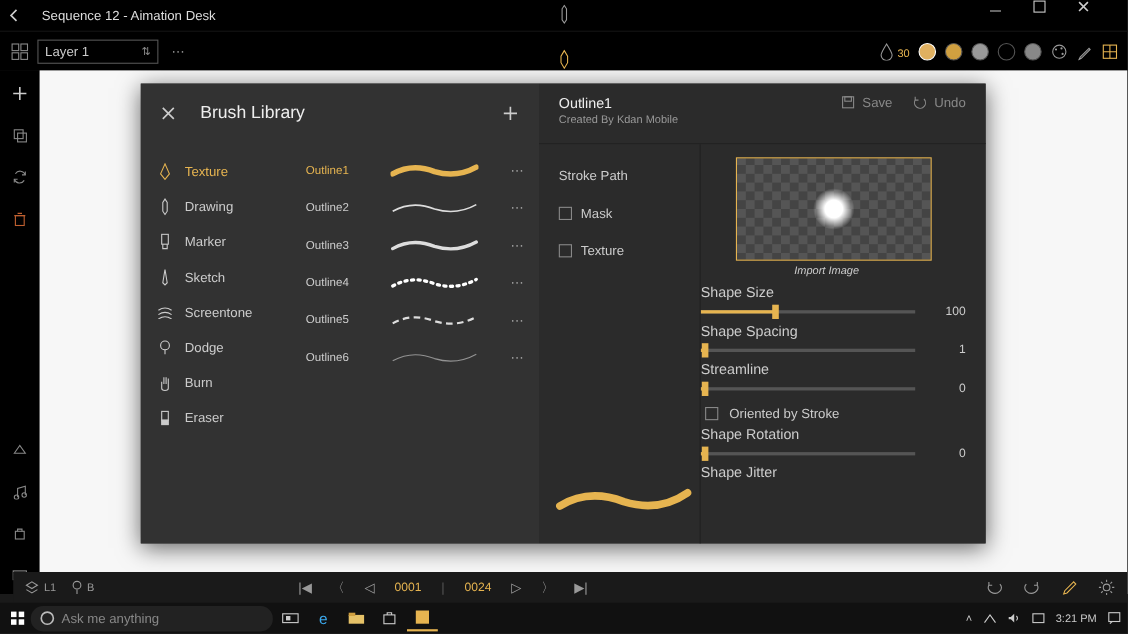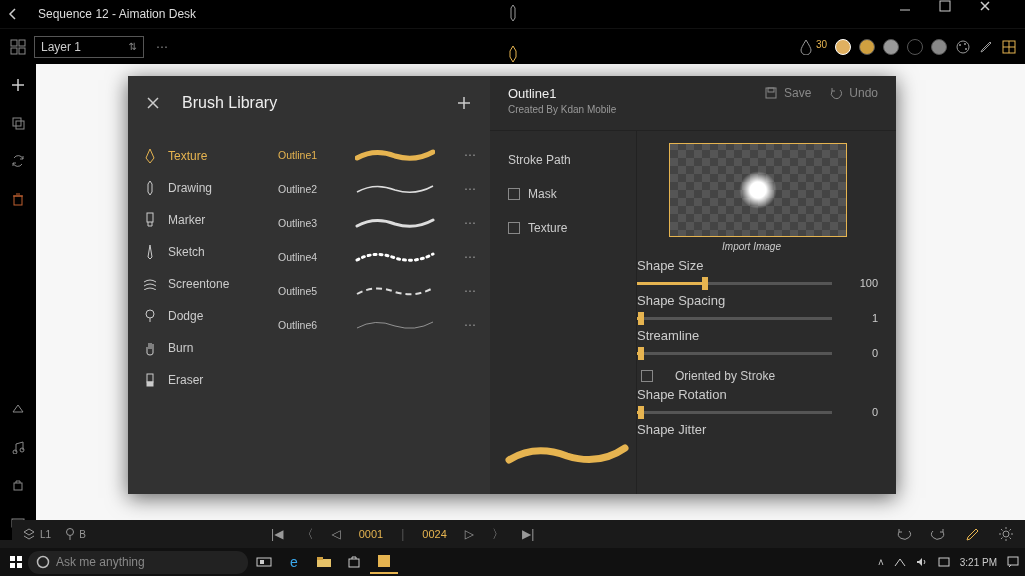--- a/index.html
+++ b/index.html
@@ -15,21 +15,21 @@
 .toolbar { height: 36px; background: #000; display: flex; align-items: center; padding: 0 8px; border-top: 1px solid #111; }
 .toolbar .left-group { display: flex; align-items: center; gap: 6px; }
 .grid-icon { width: 20px; height: 20px; display: inline-flex; align-items: center; justify-content: center; color: #888; cursor: pointer; }
 .layer-select { width: 110px; height: 22px; border: 1px solid #555; background: transparent; color: #ccc; display: flex; align-items: center; justify-content: space-between; padding: 0 6px; cursor: pointer; font-size: 12px; }
 .layer-select .chev { font-size: 10px; color: #888; }
 .more-dots { width: 24px; text-align: center; color: #888; cursor: pointer; }
 .toolbar .center-group { display: flex; align-items: center; gap: 14px; position: absolute; left: 50%; transform: translateX(-50%); flex-direction: column; }
 .toolbar .center-group .tool { width: 18px; height: 28px; color: #999; cursor: pointer; display: flex; align-items: center; justify-content: center; }
 .toolbar .center-group .tool.active { color: #e6b450; border-bottom: 2px solid #e6b450; }
 .toolbar .num { font-size: 10px; color: #e6b450; }
-.toolbar .right-group { display: flex; align-items: flex-start; gap: 8px; margin-left: auto; }
+.toolbar .right-group { display: flex; align-items: flex-end; gap: 8px; margin-left: auto; }
 .swatch { width: 16px; height: 16px; border-radius: 50%; border: 1px solid #555; cursor: pointer; }
 
 
 .left-rail { position: absolute; left: 0; top: 64px; bottom: 36px; width: 36px; background: #000; display: flex; flex-direction: column; align-items: center; gap: 20px; padding-top: 12px; }
 .left-rail .rail-item { width: 18px; height: 18px; color: #888; cursor: pointer; display: flex; align-items: center; justify-content: center; }
 .left-rail .rail-item.trash { color: #c06030; }
 
 
 .canvas { position: absolute; left: 36px; top: 64px; right: 0; bottom: 36px; background: #f7f7f7; }
 
@@ -87,21 +87,21 @@
 .preview-box { width: 178px; height: 94px; border: 1px solid #e6b450; background: repeating-conic-gradient(#555 0 25%, #444 0 50%) 50% / 16px 16px; margin: 0 auto; display: flex; align-items: center; justify-content: center; position: relative; }
 .preview-box .blob { width: 38px; height: 38px; border-radius: 50%; background: radial-gradient(circle, #fff 30%, rgba(255,255,255,0) 70%); }
 .import-lbl { text-align: center; font-size: 10px; color: #ccc; margin: 4px 12px 6px 0; font-style: italic; }
 .prop { margin: 4px 0 2px; }
 .prop .plabel { font-size: 13px; color: #ccc; }
 .prop .row { display: flex; align-items: center; gap: 20px; margin-top: 4px; }
 .slider { flex: 1; height: 3px; background: #555; position: relative; cursor: pointer; }
 .slider .fill { position: absolute; left: 0; top: 0; bottom: 0; background: #e6b450; }
 .slider .thumb { position: absolute; top: -5px; width: 6px; height: 13px; background: #e6b450; margin-left: -3px; }
 .prop .val { width: 26px; text-align: right; font-size: 11px; color: #ccc; }
-.prop.chkrow { display: flex; align-items: center; gap: 22px; margin: 10px 0 4px 4px; }
+.prop.chkrow { display: flex; align-items: center; gap: 10px; margin: 10px 0 4px 4px; }
 .prop.chkrow .chk { width: 12px; height: 12px; border: 1px solid #888; }
 
 .stroke-preview { position: absolute; left: 12px; bottom: 22px; width: 130px; height: 36px; display: flex; align-items: center; justify-content: center; }
 
 svg { display: block; }
 </style>
 </head>
 <body>
 
 <div class="titlebar">

